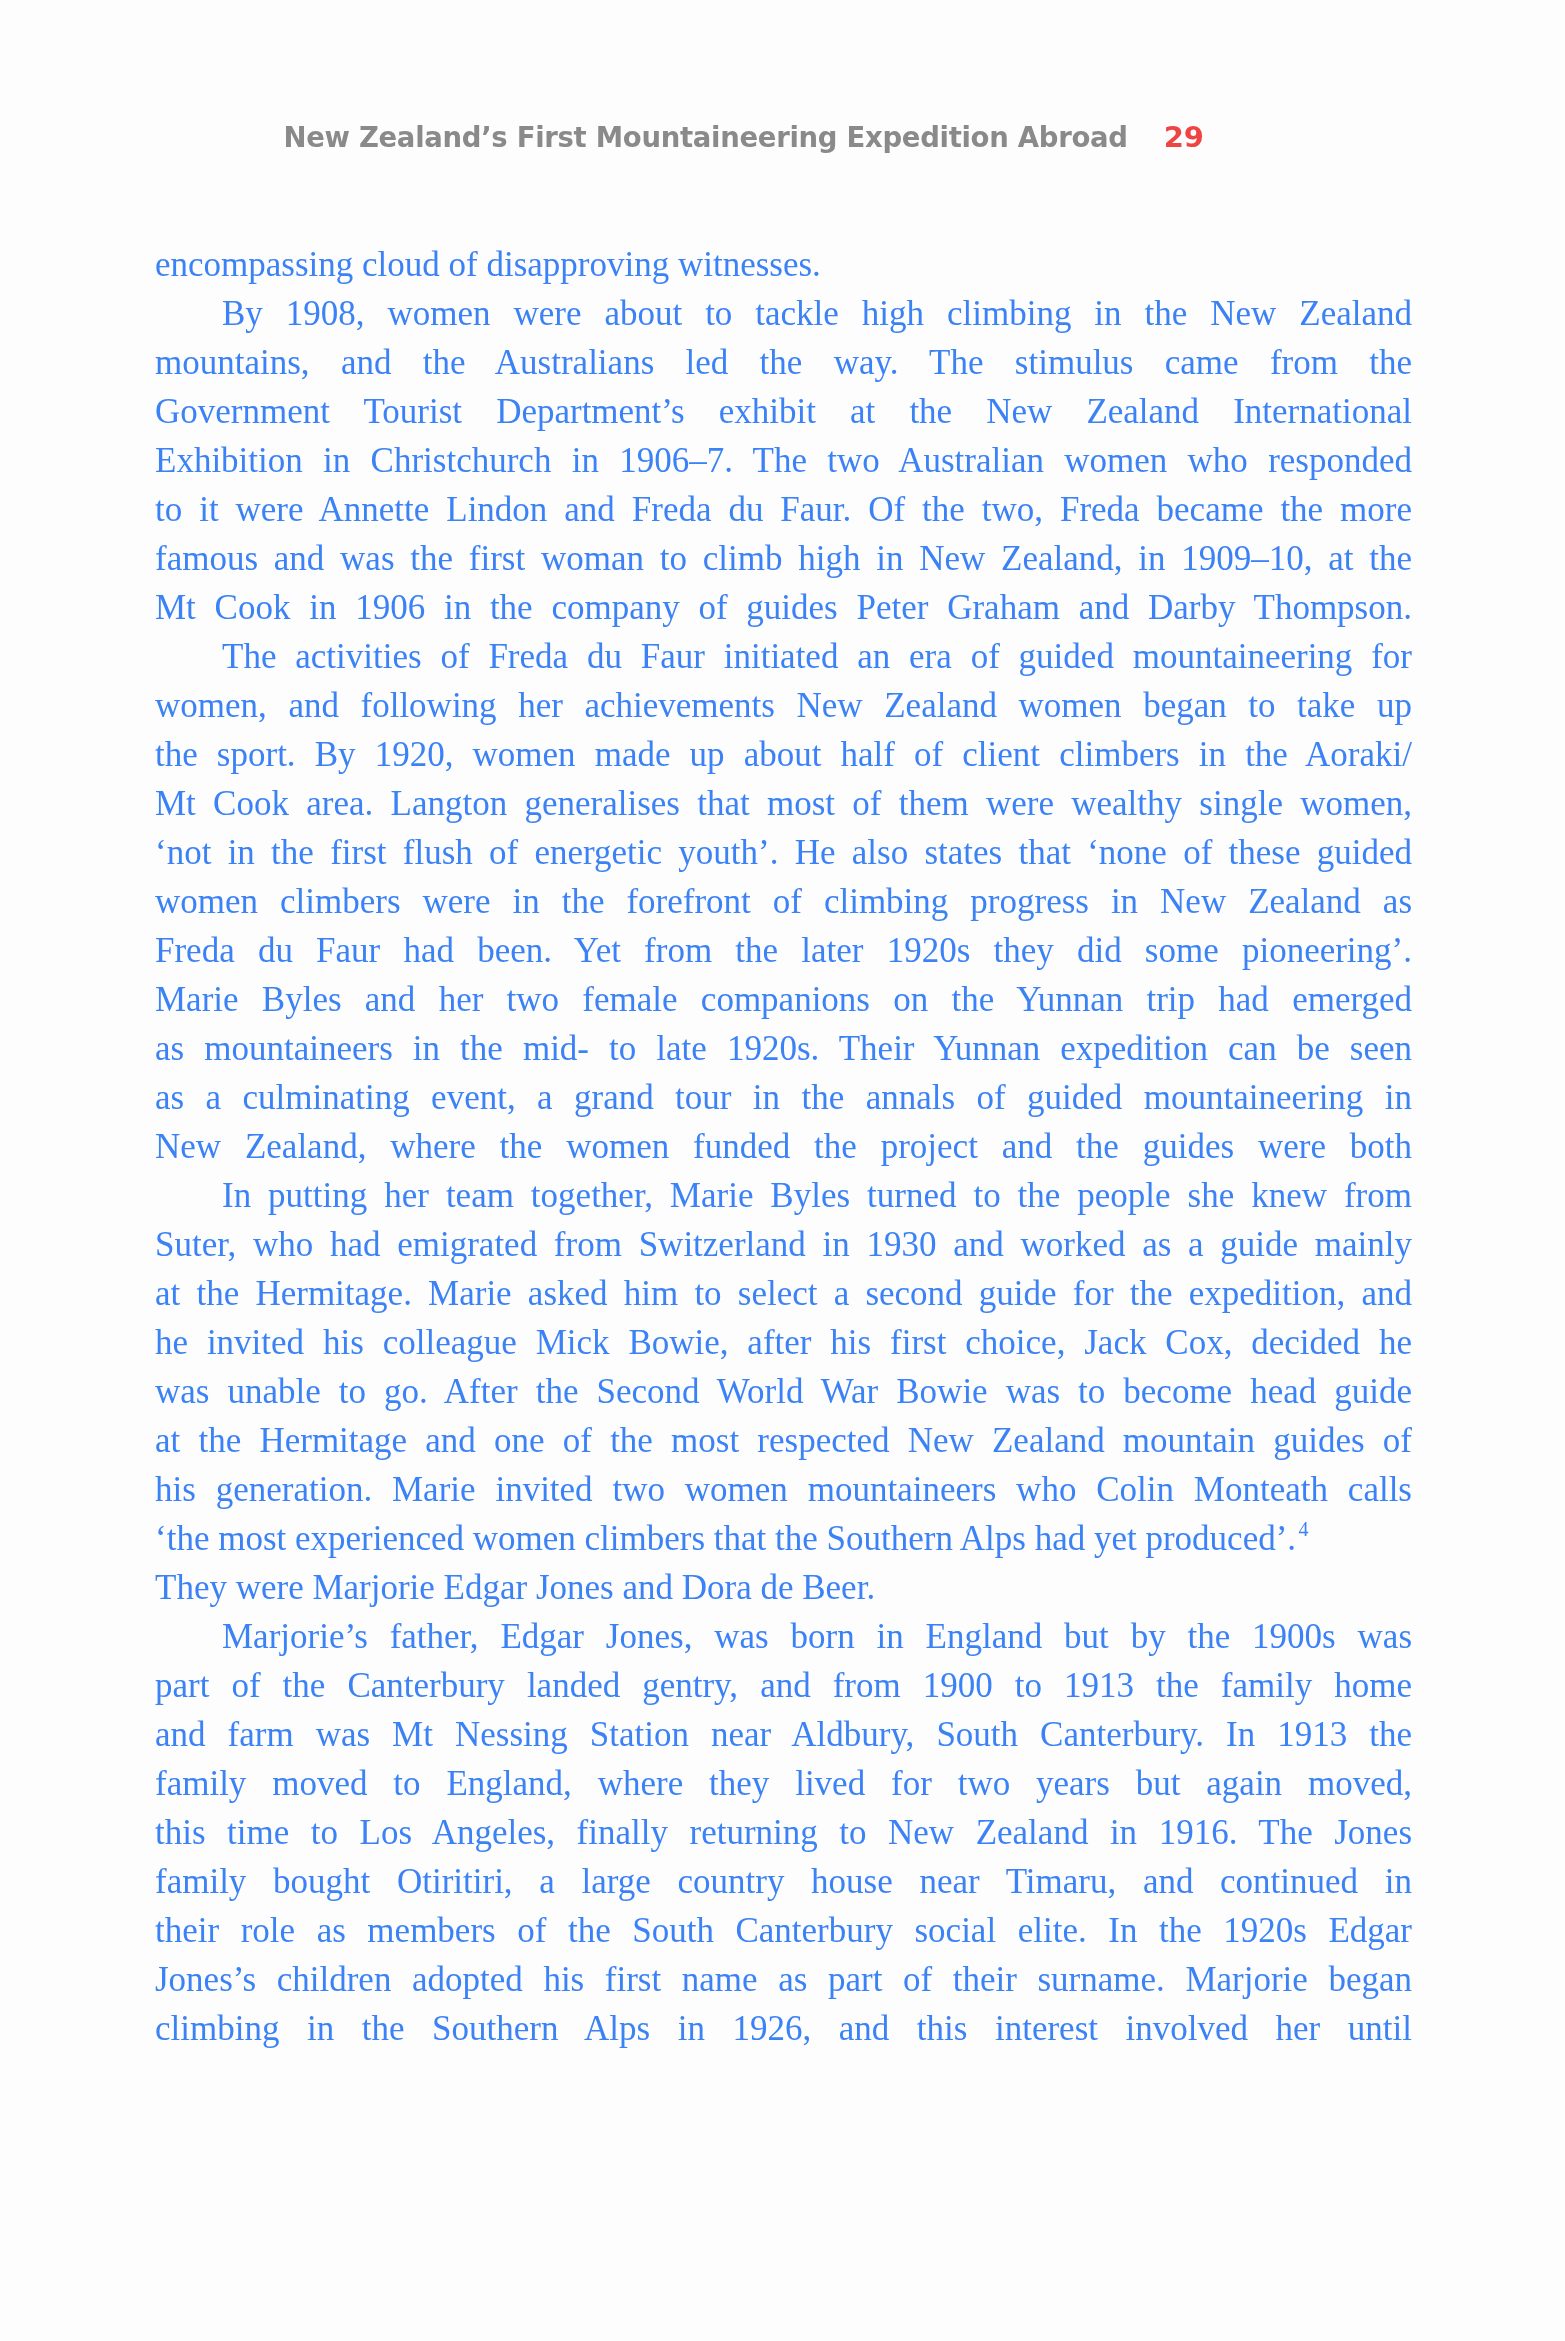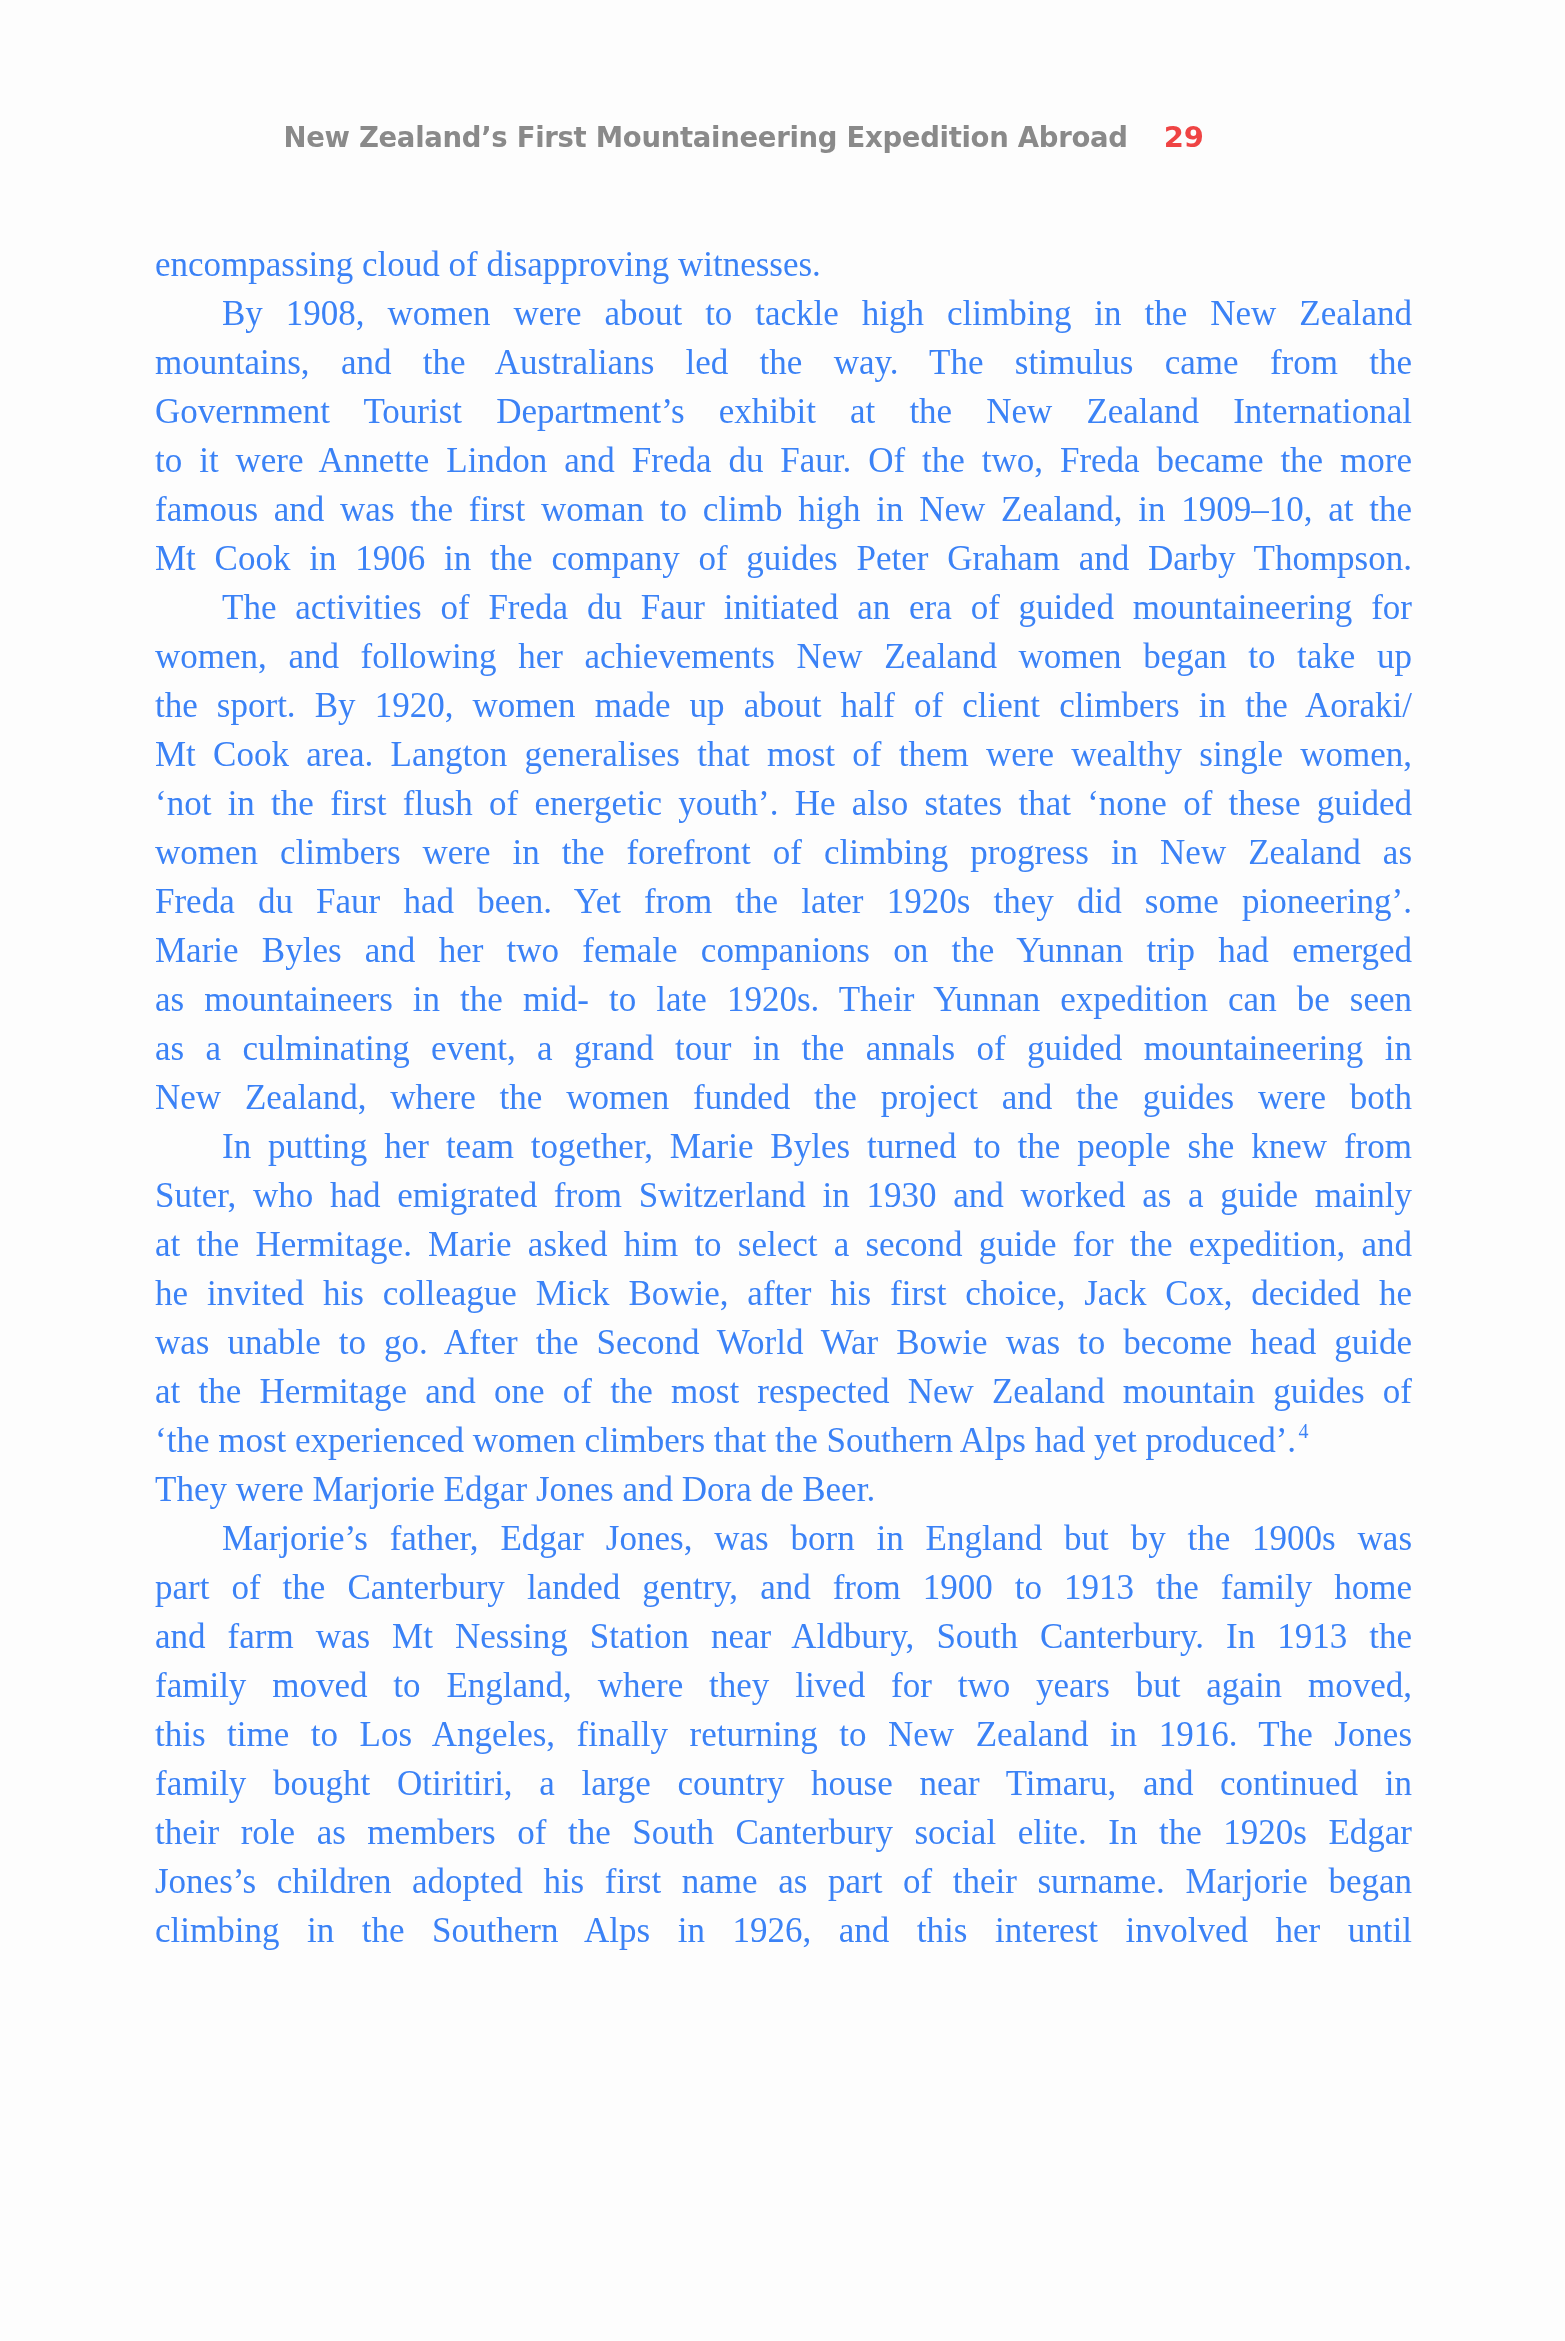--- a/index.html
+++ b/index.html
@@ -85,20 +85,21 @@
   <div class="body-text">
 
     <div>
       <span class="line last">encompassing cloud of disapproving witnesses.</span>
     </div>
 
     <div>
       <span class="line justify indent">By 1908, women were about to tackle high climbing in the New Zealand</span>
       <span class="line justify">mountains, and the Australians led the way. The stimulus came from the</span>
       <span class="line justify">Government Tourist Department’s exhibit at the New Zealand International</span>
+      <span class="line justify">Exhibition in Christchurch in 1906–7. The two Australian women who responded</span>
       <span class="line justify">to it were Annette Lindon and Freda du Faur. Of the two, Freda became the more</span>
       <span class="line justify">famous and was the first woman to climb high in New Zealand, in 1909–10, at the</span>
       <span class="line justify">Mt Cook in 1906 in the company of guides Peter Graham and Darby Thompson.</span>
     </div>
 
     <div>
       <span class="line justify indent">The activities of Freda du Faur initiated an era of guided mountaineering for</span>
       <span class="line justify">women, and following her achievements New Zealand women began to take up</span>
       <span class="line justify">the sport. By 1920, women made up about half of client climbers in the Aoraki/</span>
       <span class="line justify">Mt Cook area. Langton generalises that most of them were wealthy single women,</span>
@@ -111,20 +112,21 @@
       <span class="line justify">New Zealand, where the women funded the project and the guides were both</span>
     </div>
 
     <div>
       <span class="line justify indent">In putting her team together, Marie Byles turned to the people she knew from</span>
       <span class="line justify">Suter, who had emigrated from Switzerland in 1930 and worked as a guide mainly</span>
       <span class="line justify">at the Hermitage. Marie asked him to select a second guide for the expedition, and</span>
       <span class="line justify">he invited his colleague Mick Bowie, after his first choice, Jack Cox, decided he</span>
       <span class="line justify">was unable to go. After the Second World War Bowie was to become head guide</span>
       <span class="line justify">at the Hermitage and one of the most respected New Zealand mountain guides of</span>
+      <span class="line justify">his generation. Marie invited two women mountaineers who Colin Monteath calls</span>
       <span class="line last"><span>‘the most experienced women climbers that the Southern Alps had yet produced’.</span><sup class="fn">4</sup></span>
       <span class="line last">They were Marjorie Edgar Jones and Dora de Beer.</span>
     </div>
 
     <div>
       <span class="line justify indent">Marjorie’s father, Edgar Jones, was born in England but by the 1900s was</span>
       <span class="line justify">part of the Canterbury landed gentry, and from 1900 to 1913 the family home</span>
       <span class="line justify">and farm was Mt Nessing Station near Aldbury, South Canterbury. In 1913 the</span>
       <span class="line justify">family moved to England, where they lived for two years but again moved,</span>
       <span class="line justify">this time to Los Angeles, finally returning to New Zealand in 1916. The Jones</span>

